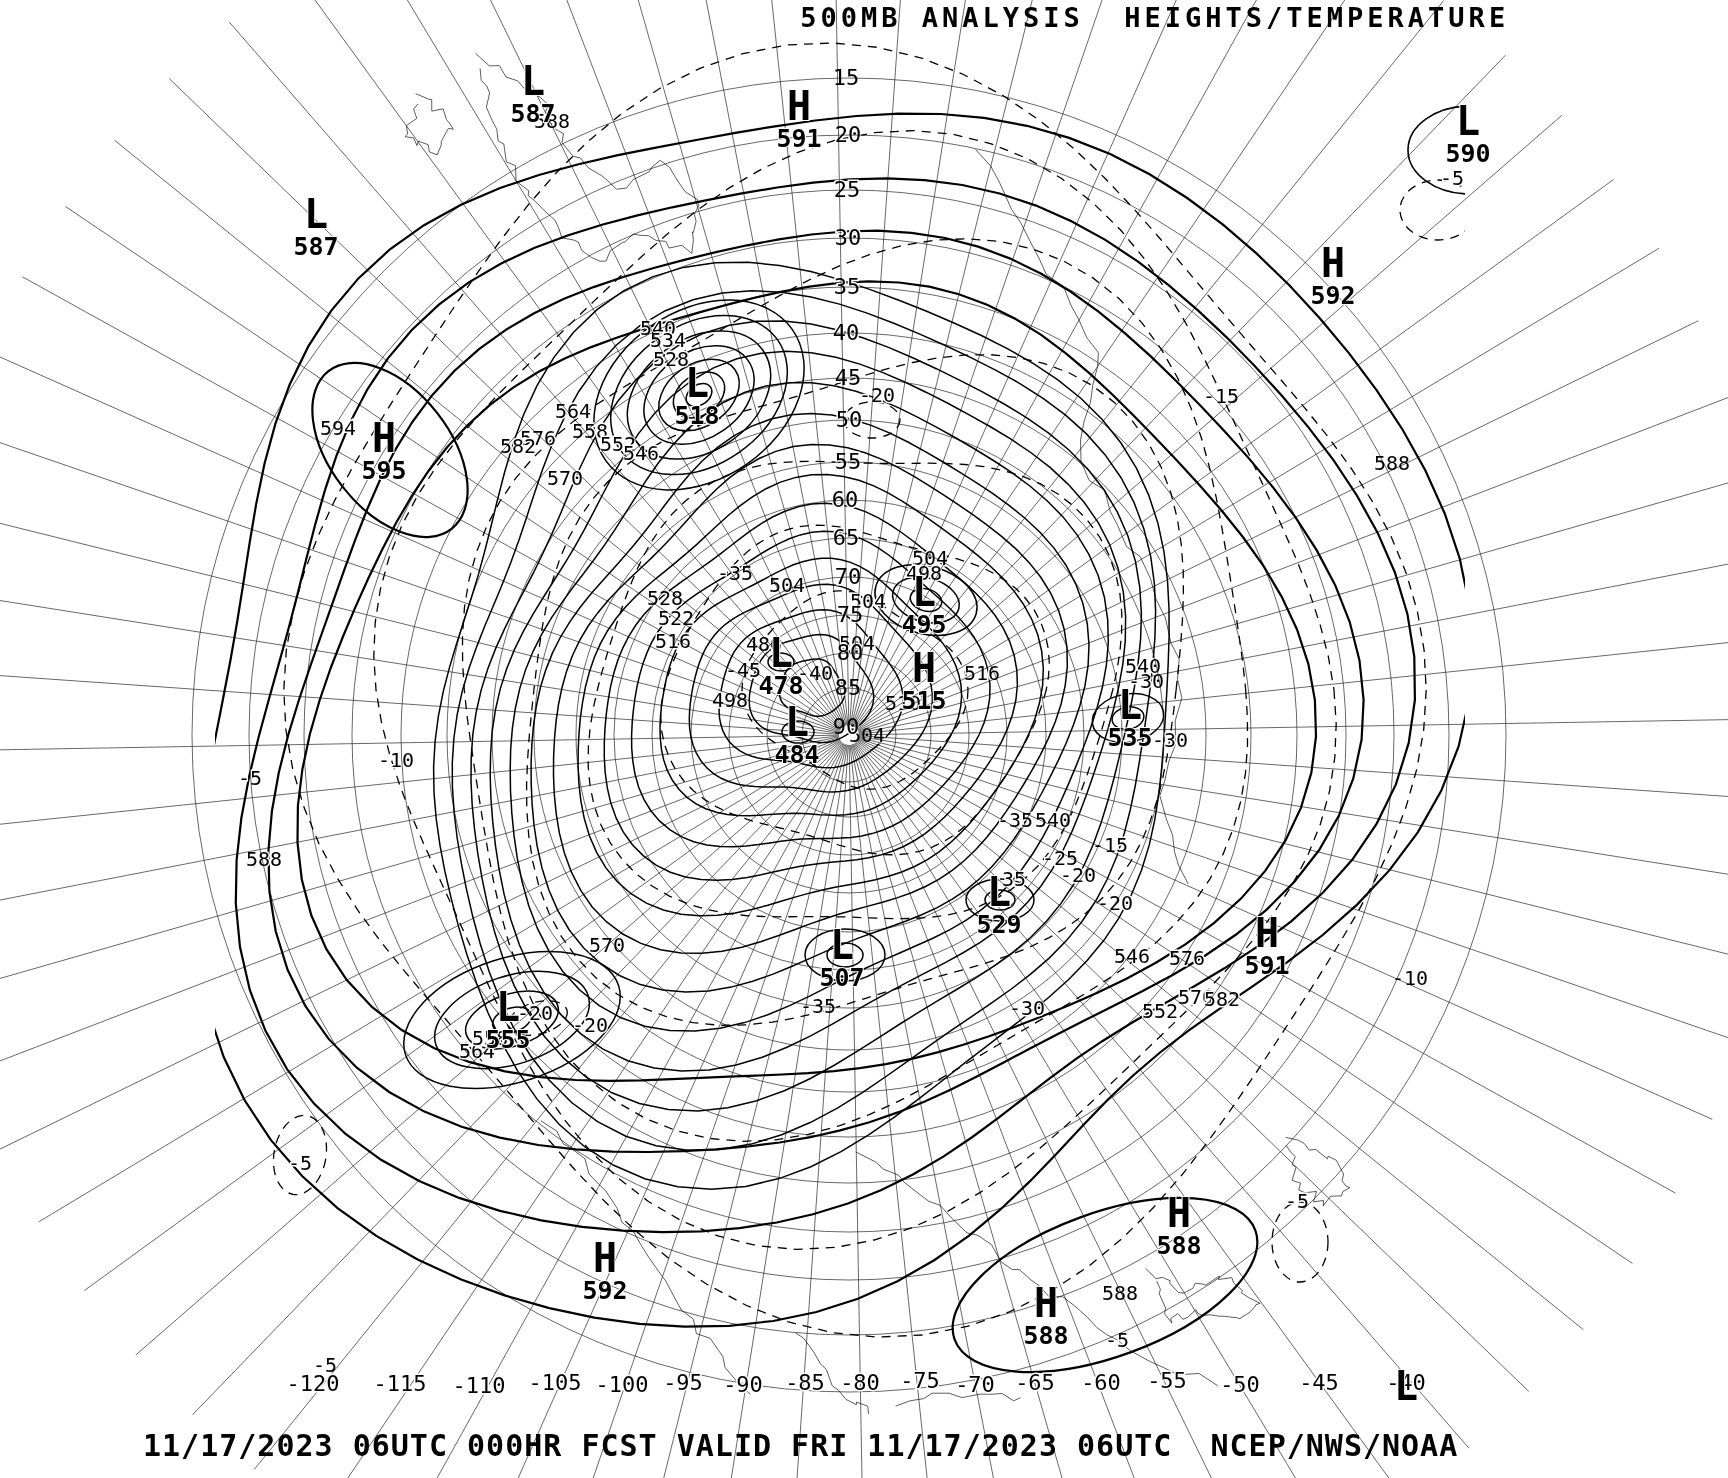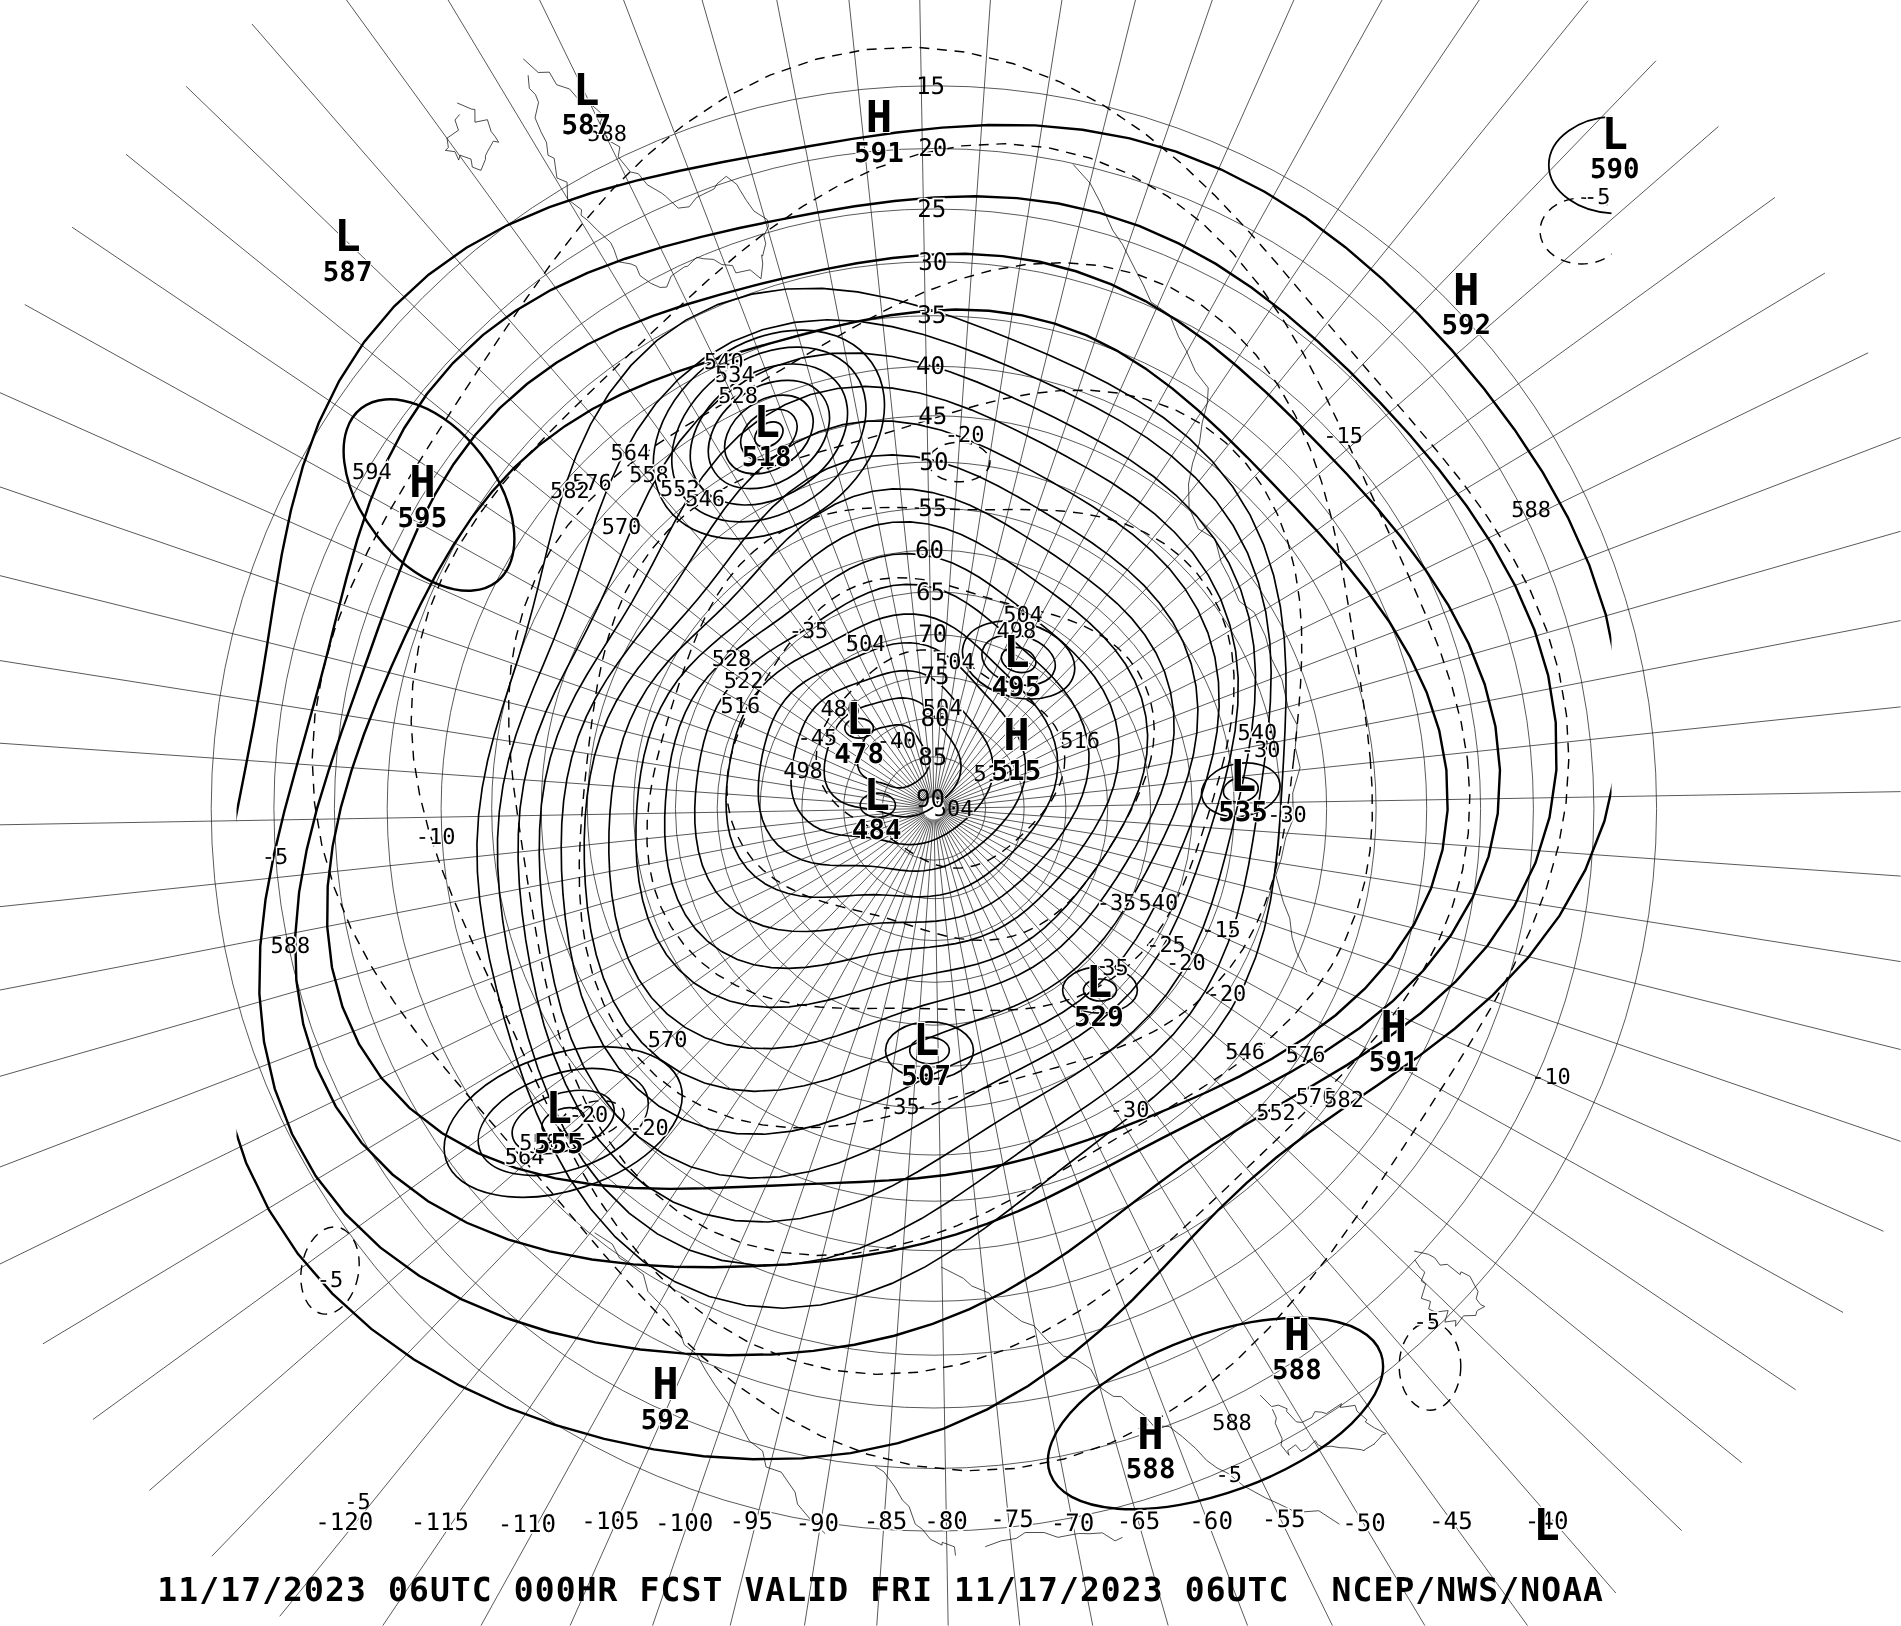--- a/index.html
+++ b/index.html
@@ -364,14 +364,15 @@
         </g>
         <g>
           <text x="1046" y="1317" class="mk-letter" text-anchor="middle">H</text>
           <text x="1046" y="1344" class="mk-value" text-anchor="middle">588</text>
         </g>
         <g>
           <text x="1406" y="1400" class="mk-letter" text-anchor="middle">L</text>
         </g>
       </g>
     </svg>
+  <div class="hdr">500MB ANALYSIS  HEIGHTS/TEMPERATURE</div>
   <div class="ftr">11/17/2023 06UTC 000HR FCST VALID FRI 11/17/2023 06UTC  NCEP/NWS/NOAA</div>
 </div>
 
 </body></html>

